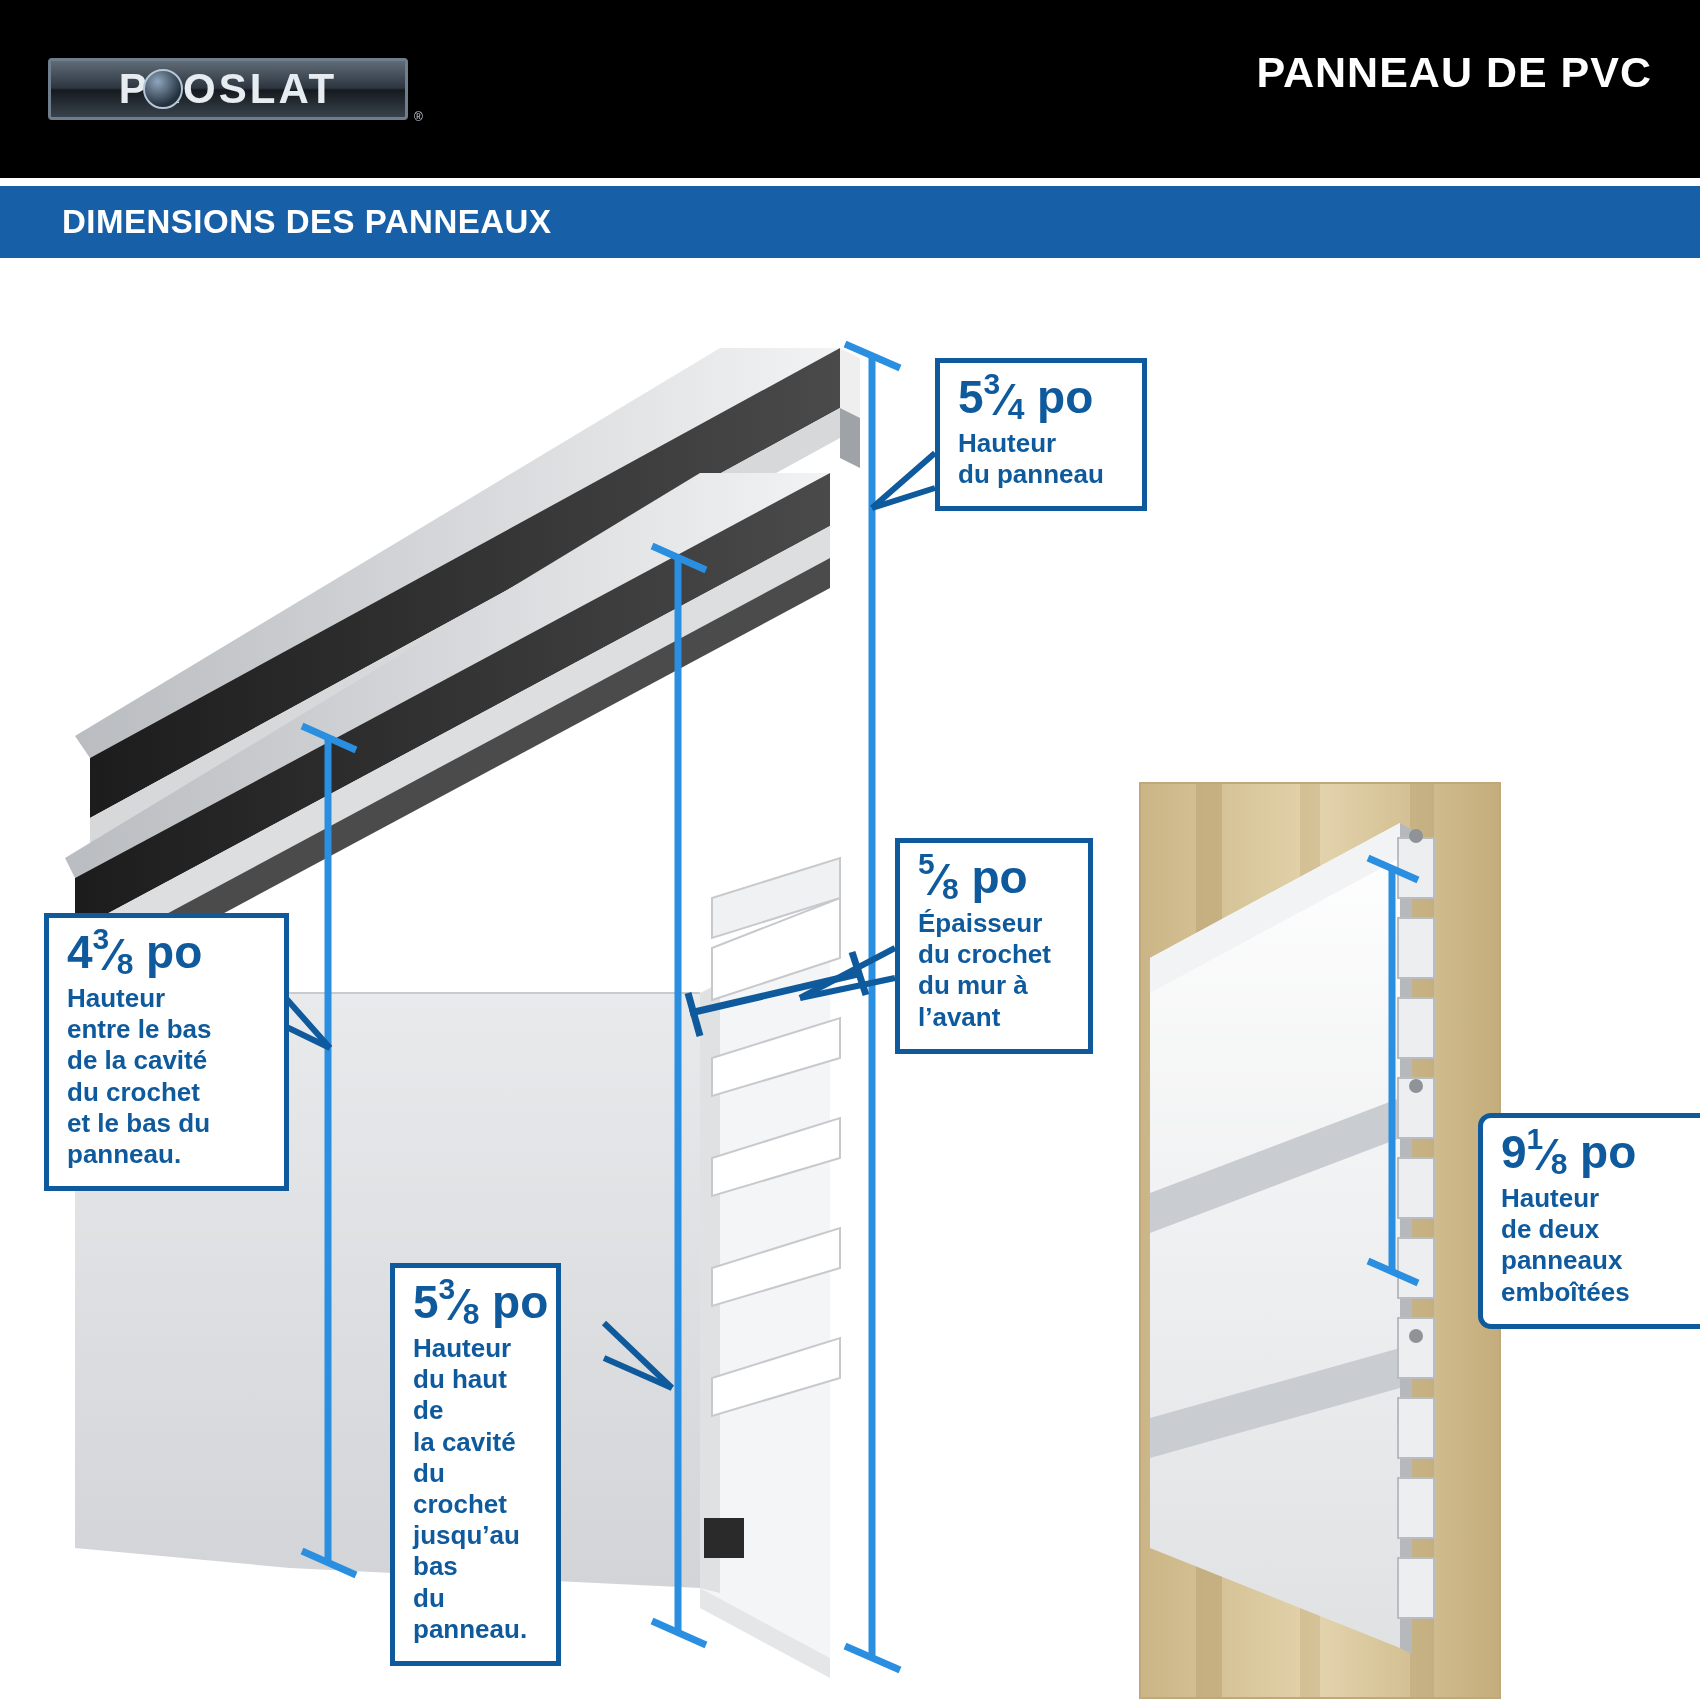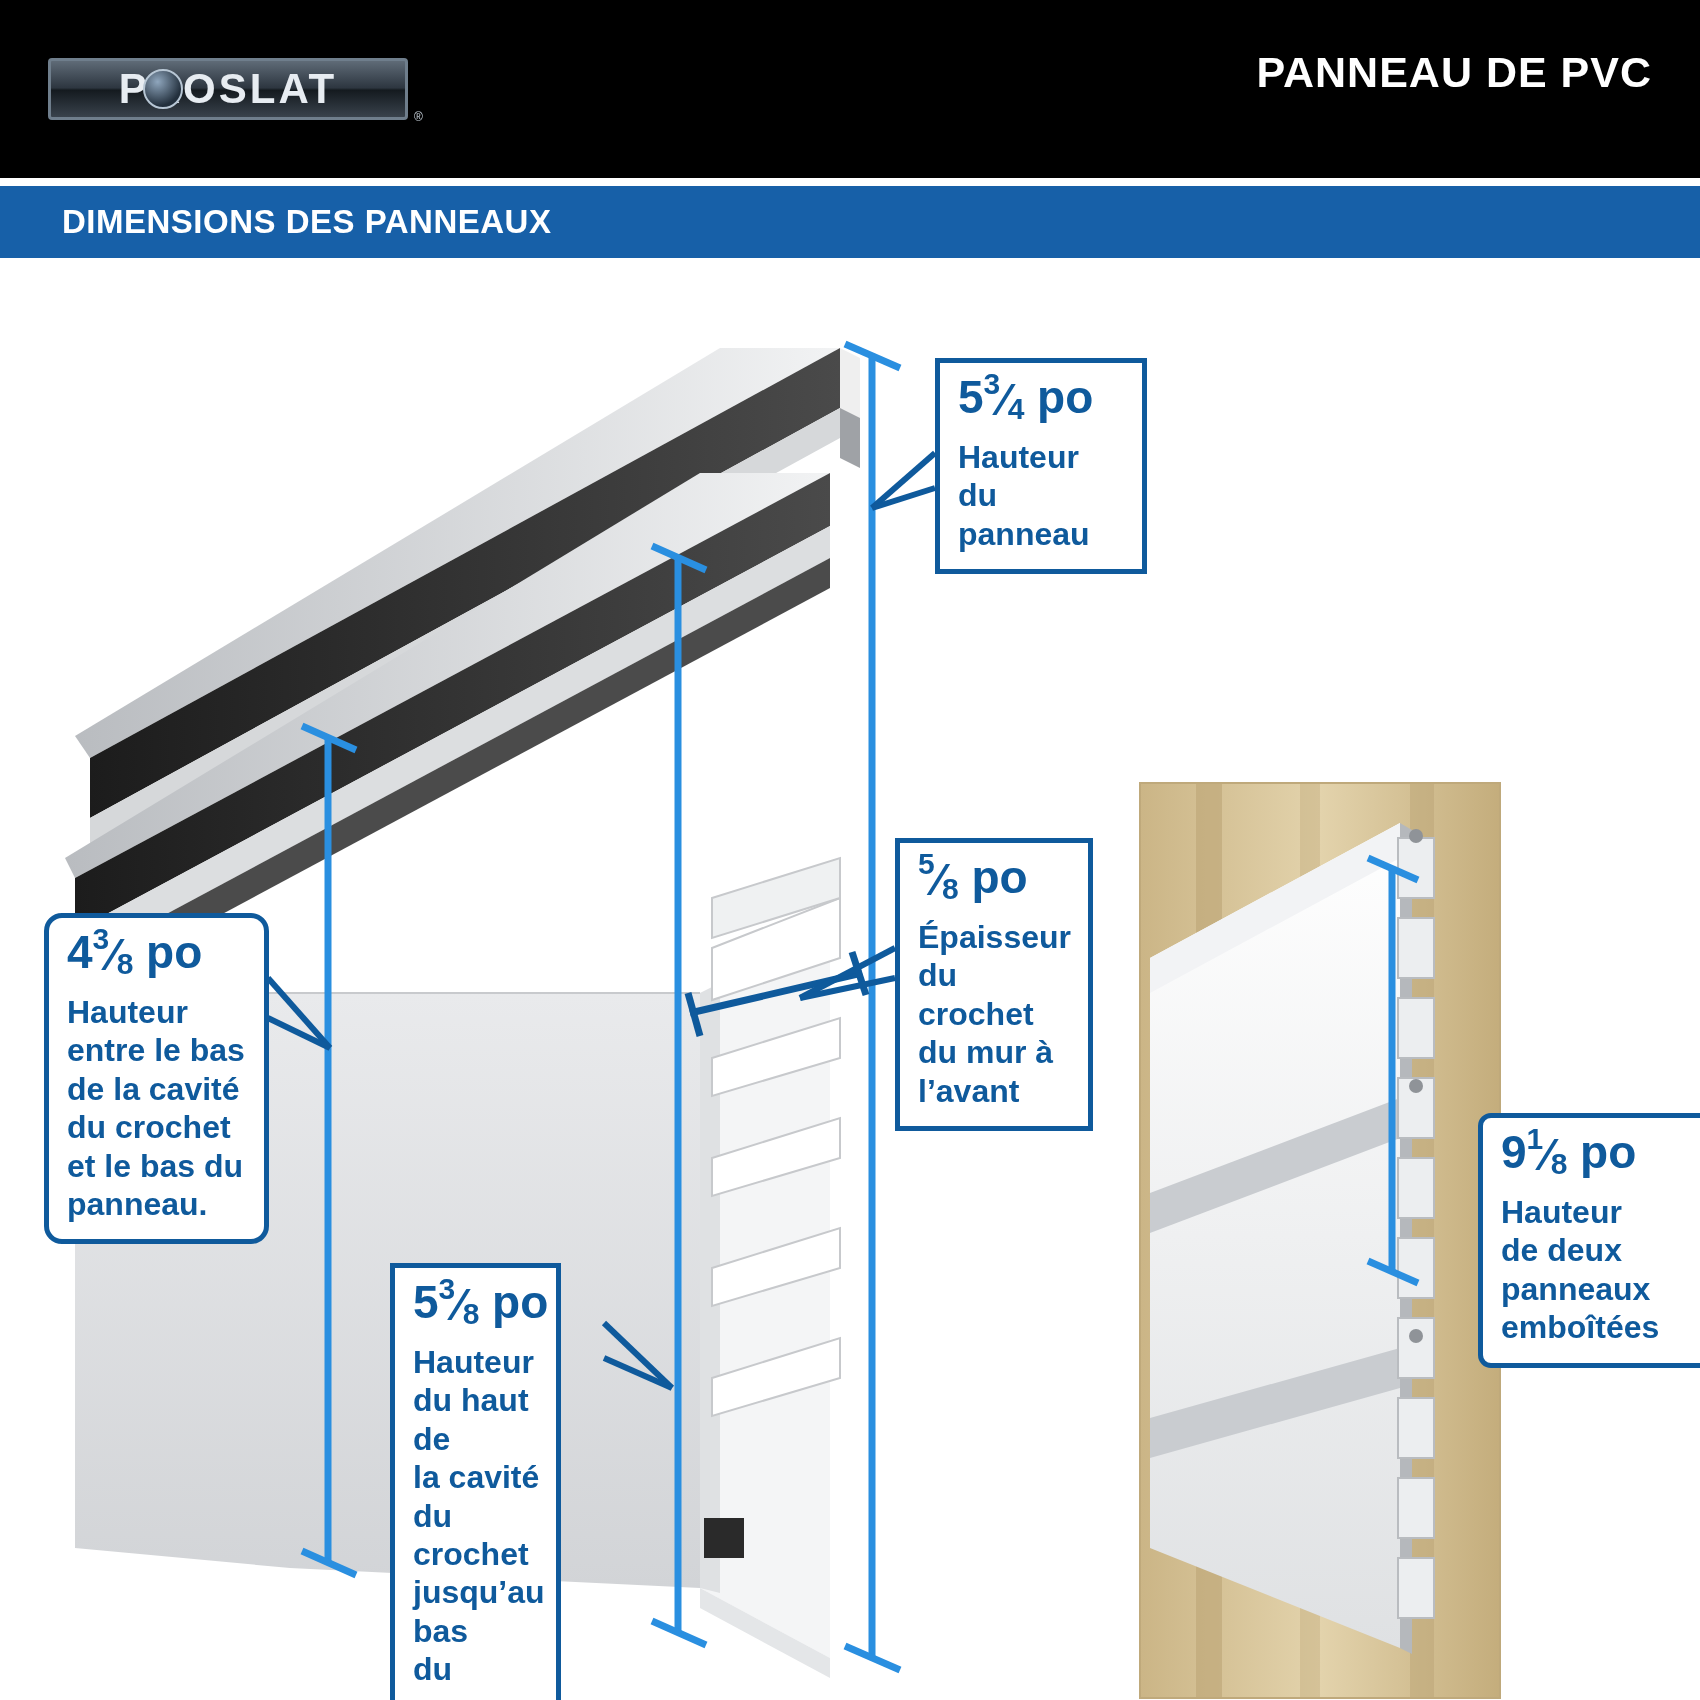--- a/index.html
+++ b/index.html
@@ -72,30 +72,30 @@
     padding:10px 14px 16px 18px;
     color:#0f5a9c;
   }
   .callout .big{
     font-size:46px;font-weight:bold;line-height:1.05;white-space:nowrap;
     font-family:"Liberation Sans", sans-serif;
   }
   .callout .big sup{font-size:30px;vertical-align:super;}
   .callout .big sub{font-size:30px;vertical-align:baseline;}
   .callout .desc{
-    font-size:32px;font-weight:bold;line-height:1.2;margin-top:16px;
+    font-size:26px;font-weight:bold;line-height:1.2;margin-top:6px;
   }
   .frac{display:inline-block;font-size:30px;line-height:1;vertical-align:-2px;}
   .frac sup{font-size:30px;position:relative;top:-10px;}
   .frac sub{font-size:30px;position:relative;top:4px;}
   .slash{font-size:44px;}
   
   #c-574{left:935px;top:100px;width:212px;}
   #c-58{left:895px;top:580px;width:198px;}
-  #c-438{left:44px;top:655px;width:225px;border-radius:18px;}
+  #c-438{left:44px;top:655px;width:245px;}
   #c-538{left:390px;top:1005px;width:171px;}
   #c-918{left:1478px;top:855px;width:242px;border-radius:13px;}
 </style>
 </head>
 <body>
 
 <div class="header">
   <div class="logo">
     <div class="logo-box"></div>
     <div class="logo-text">PROSLAT</div>

